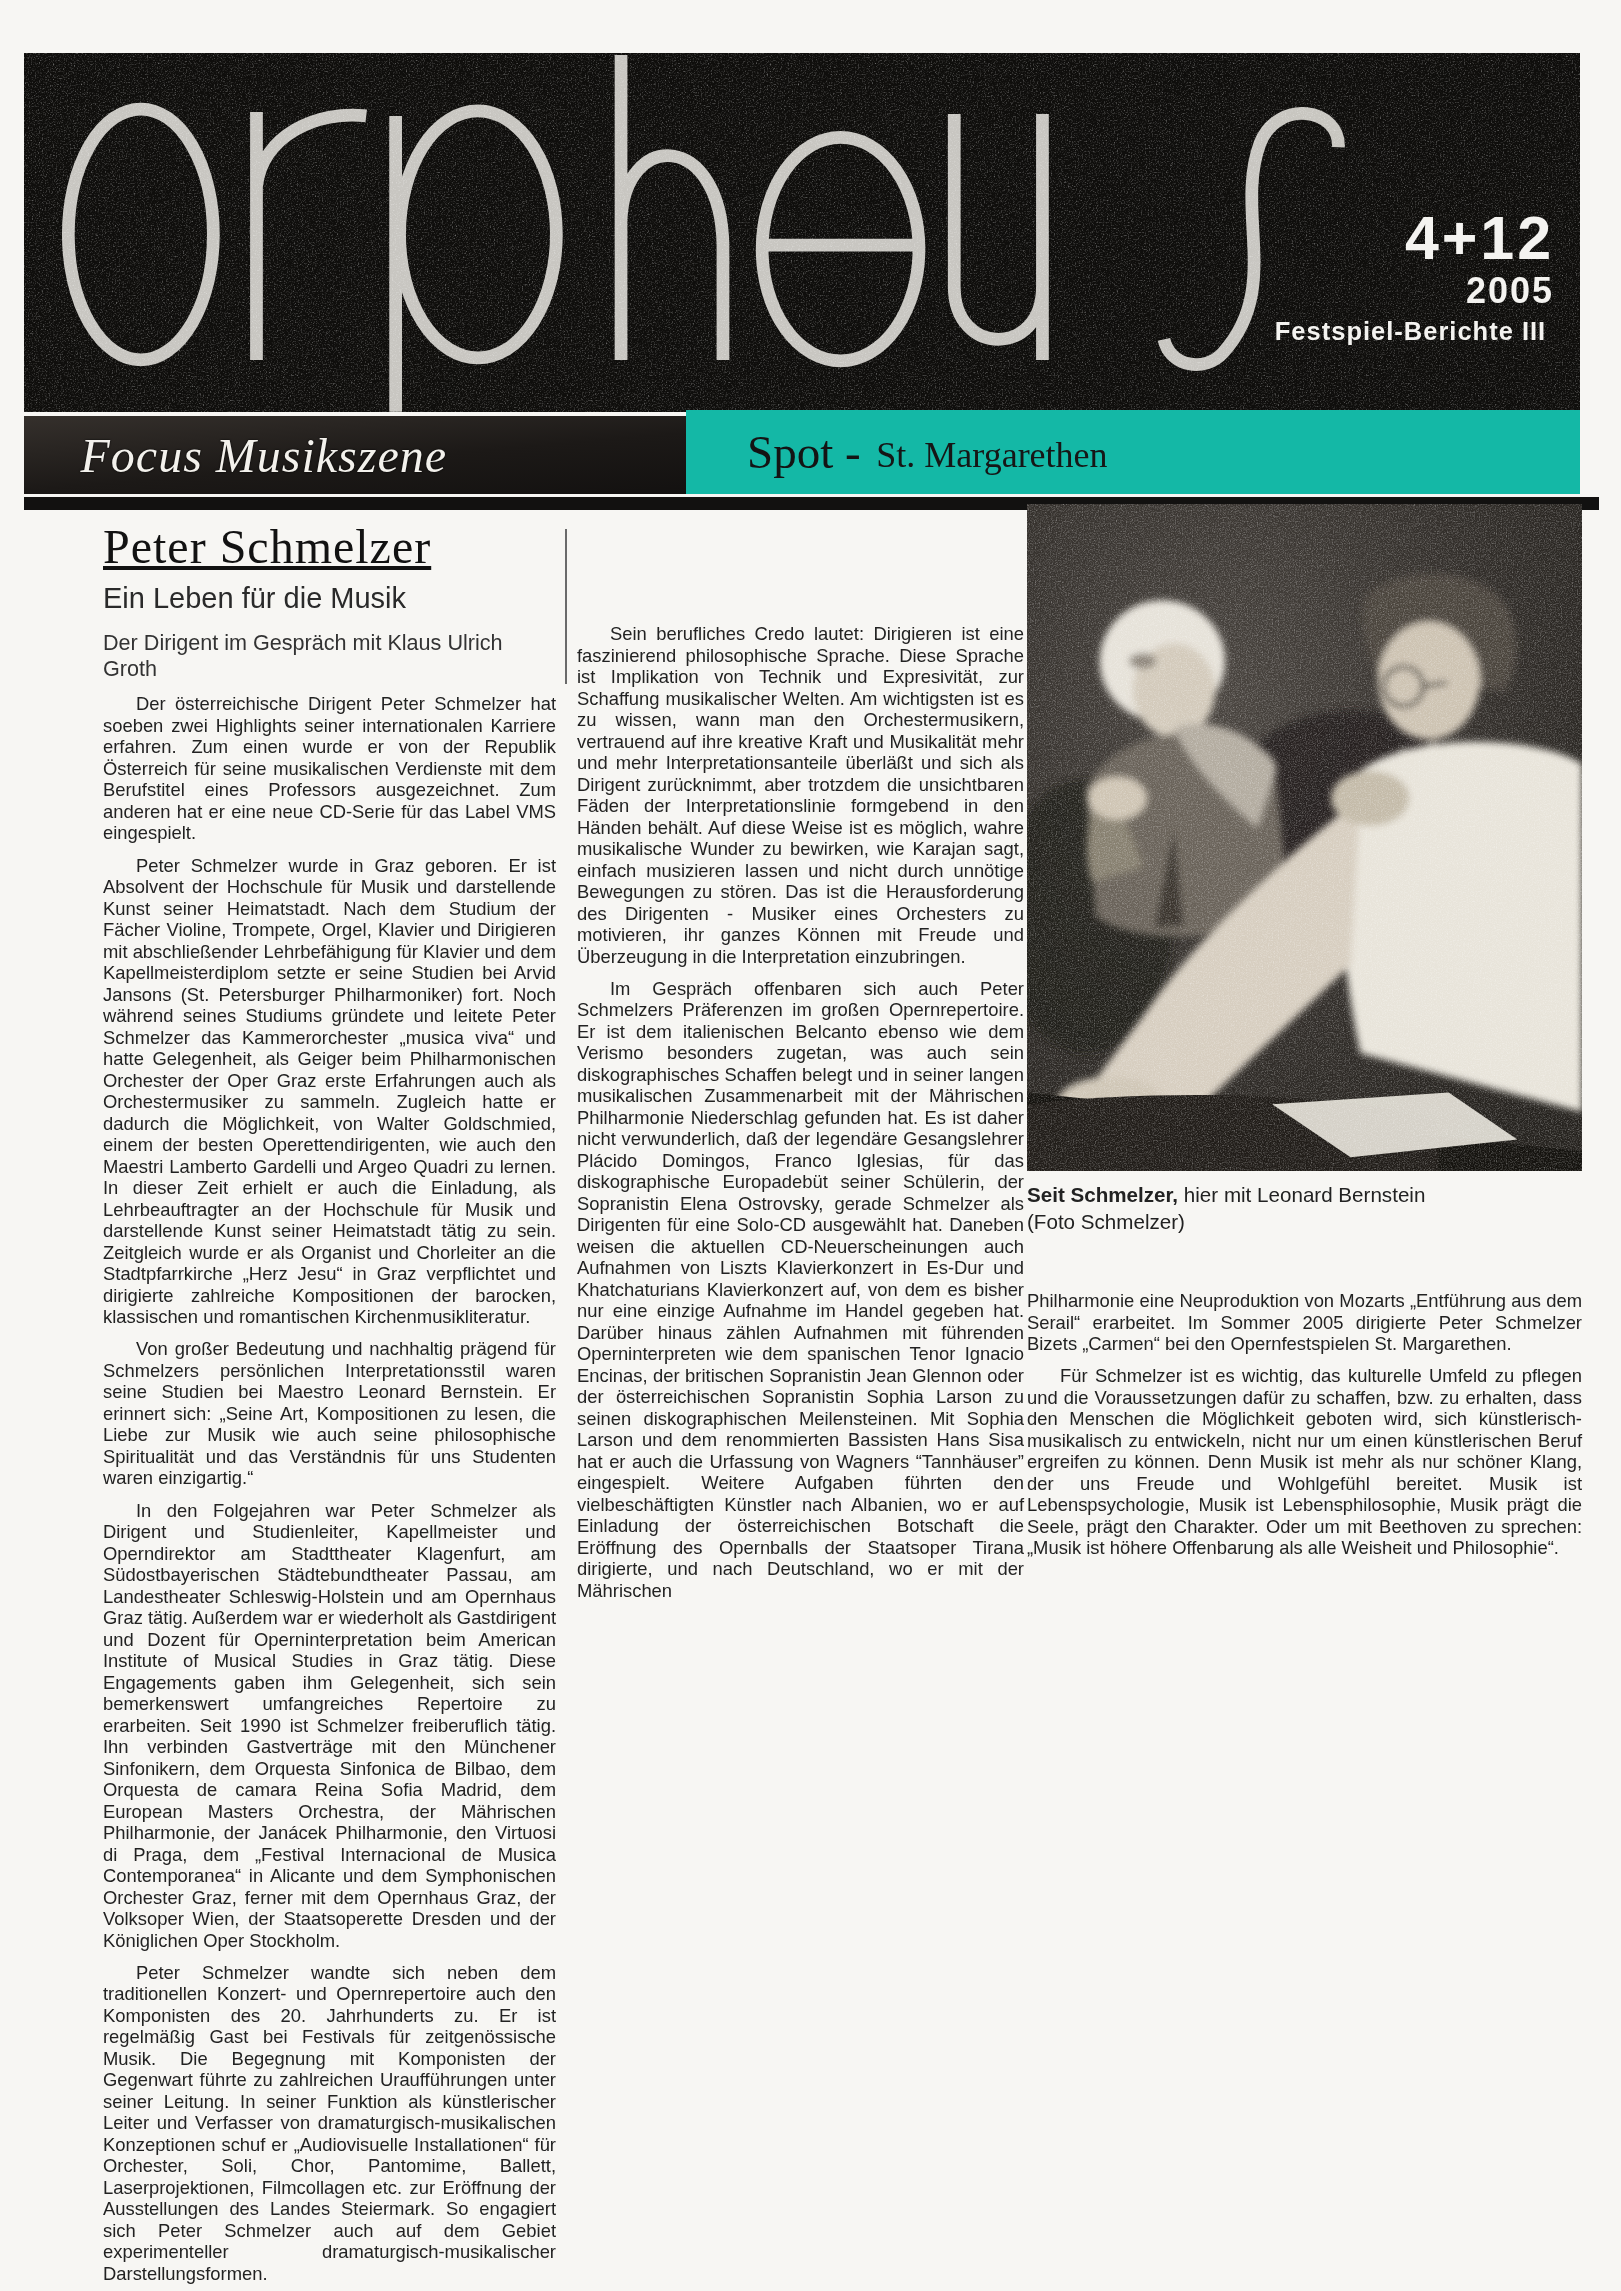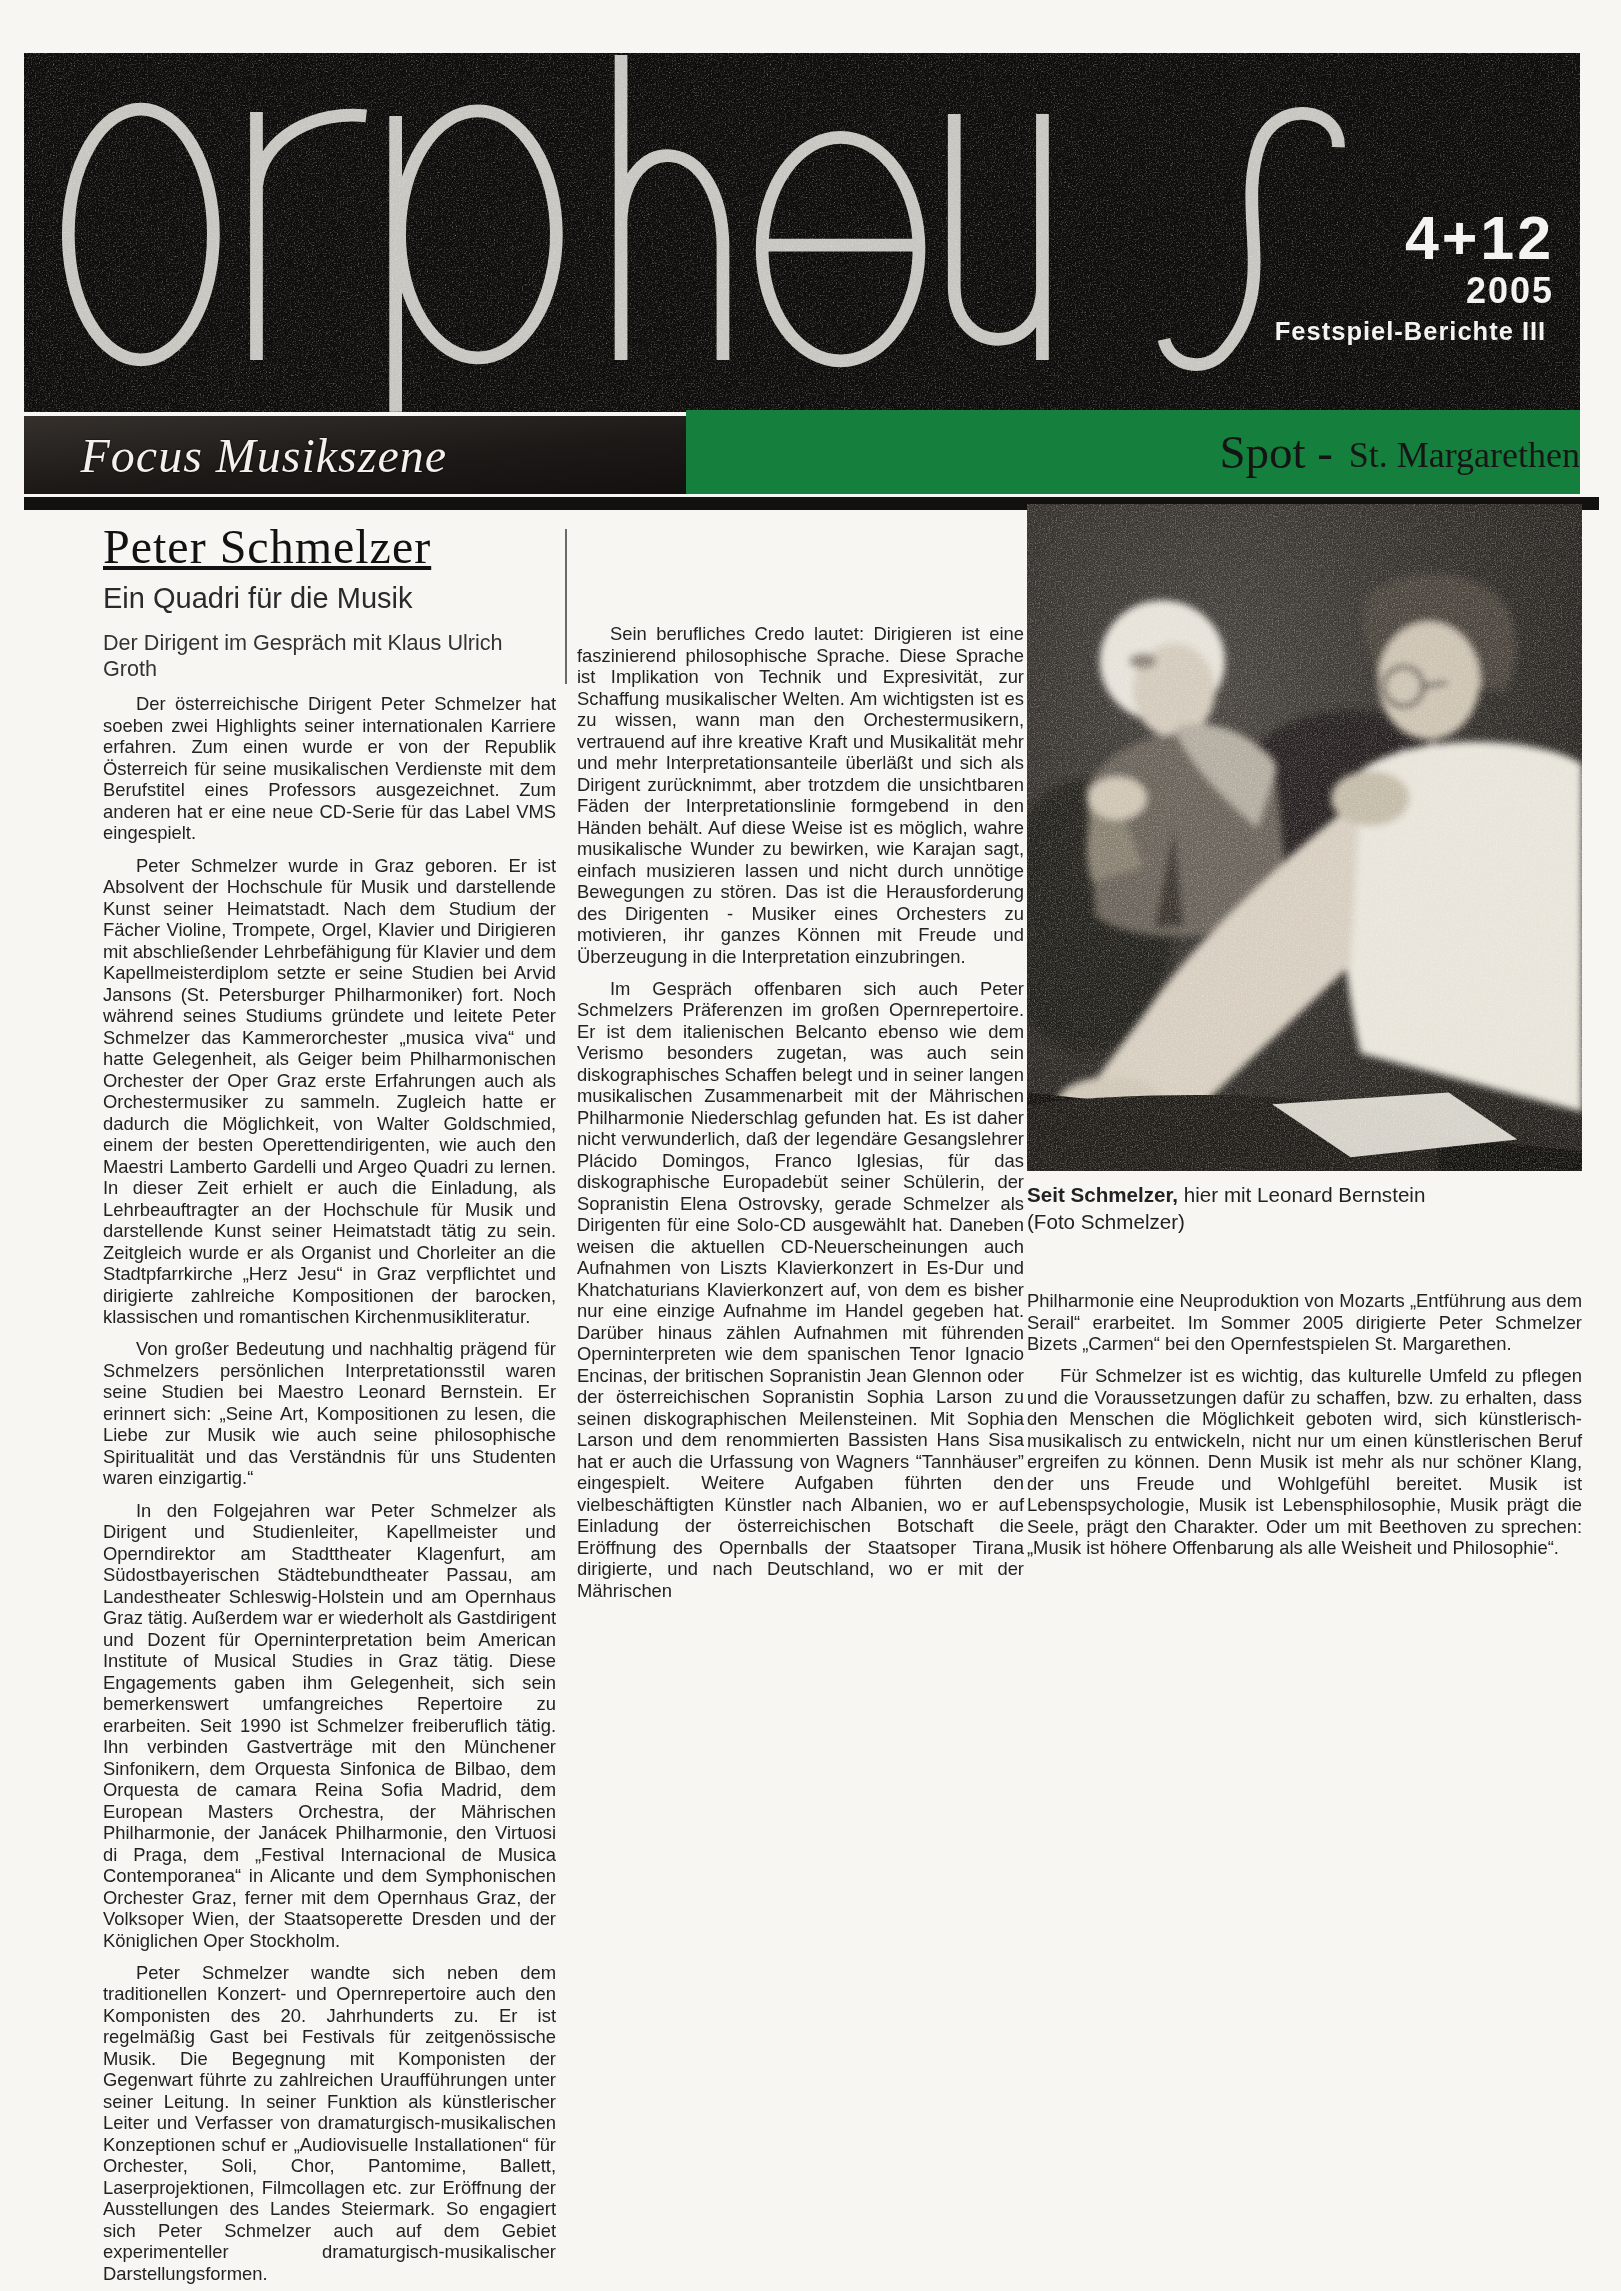--- a/index.html
+++ b/index.html
@@ -27,23 +27,22 @@
     position:absolute;left:23.5px;top:416px;width:663px;height:78px;
     background:linear-gradient(175deg,#35302c 0%,#1c1917 55%,#131110 100%);
     display:flex;align-items:center;padding-left:57px;box-sizing:border-box;
   }
   .focus-label{
     font-family:"Liberation Serif",serif;font-style:italic;font-weight:normal;
     font-size:48px;color:#f3f1ec;letter-spacing:1px;text-shadow:0 0 2px #000;
   }
   .spot-bar{
     position:absolute;left:686px;top:410px;width:894px;height:84px;
-    background:#15803d;display:flex;align-items:baseline;padding-left:61px;
+    background:#14b8a6;display:flex;align-items:baseline;padding-left:61px;
     box-sizing:border-box;
-    justify-content:flex-end;
   }
   .spot-word{font-family:"Liberation Serif",serif;font-size:47px;color:#141414;align-self:center;}
   .spot-loc{font-family:"Liberation Serif",serif;font-size:36px;color:#161616;margin-left:15.7px;align-self:center;padding-top:5.9px;}
   .black-rule{position:absolute;left:23.5px;top:497px;width:1575px;height:12.7px;background:#121110;}
   
   .col{position:absolute;text-align:justify;}
   .col p{
     margin:0 0 10.8px 0;font-size:18.4px;line-height:21.5px;color:#222;
     text-indent:33px;hyphens:auto;-webkit-hyphens:auto;
   }
@@ -115,21 +114,21 @@
   <span class="focus-label">Focus Musikszene</span>
 </div>
 <div class="spot-bar">
   <span class="spot-word">Spot -</span>
   <span class="spot-loc">St. Margarethen</span>
 </div>
 <div class="black-rule"></div>
 
 <div class="col col1">
   <h1 class="article-title">Peter Schmelzer</h1>
-  <h2 class="article-subtitle">Ein Quadri für die Musik</h2>
+  <h2 class="article-subtitle">Ein Leben für die Musik</h2>
   <div class="article-byline">Der Dirigent im Gespräch mit Klaus Ulrich Groth</div>
   <p>Der österreichische Dirigent Peter Schmelzer hat soeben zwei Highlights seiner internationalen Karriere erfahren. Zum einen wurde er von der Republik Österreich für seine musikalischen Verdienste mit dem Berufstitel eines Professors ausgezeichnet. Zum anderen hat er eine neue CD-Serie für das Label VMS eingespielt.</p>
   <p>Peter Schmelzer wurde in Graz geboren. Er ist Absolvent der Hochschule für Musik und darstellende Kunst seiner Heimatstadt. Nach dem Studium der Fächer Violine, Trompete, Orgel, Klavier und Dirigieren mit abschließender Lehrbefähigung für Klavier und dem Kapellmeisterdiplom setzte er seine Studien bei Arvid Jansons (St. Petersburger Philharmoniker) fort. Noch während seines Studiums gründete und leitete Peter Schmelzer das Kammerorchester „musica viva“ und hatte Gelegenheit, als Geiger beim Philharmonischen Orchester der Oper Graz erste Erfahrungen auch als Orchestermusiker zu sammeln. Zugleich hatte er dadurch die Möglichkeit, von Walter Goldschmied, einem der besten Operettendirigenten, wie auch den Maestri Lamberto Gardelli und Argeo Quadri zu lernen. In dieser Zeit erhielt er auch die Einladung, als Lehrbeauftragter an der Hochschule für Musik und darstellende Kunst seiner Heimatstadt tätig zu sein. Zeitgleich wurde er als Organist und Chorleiter an die Stadtpfarrkirche „Herz Jesu“ in Graz verpflichtet und dirigierte zahlreiche Kompositionen der barocken, klassischen und romantischen Kirchenmusikliteratur.</p>
   <p>Von großer Bedeutung und nachhaltig prägend für Schmelzers persönlichen Interpretationsstil waren seine Studien bei Maestro Leonard Bernstein. Er erinnert sich: „Seine Art, Kompositionen zu lesen, die Liebe zur Musik wie auch seine philosophische Spiritualität und das Verständnis für uns Studenten waren einzigartig.“</p>
   <p>In den Folgejahren war Peter Schmelzer als Dirigent und Studienleiter, Kapellmeister und Operndirektor am Stadttheater Klagenfurt, am Südostbayerischen Städtebundtheater Passau, am Landestheater Schleswig-Holstein und am Opernhaus Graz tätig. Außerdem war er wiederholt als Gastdirigent und Dozent für Operninterpretation beim American Institute of Musical Studies in Graz tätig. Diese Engagements gaben ihm Gelegenheit, sich sein bemerkenswert umfangreiches Repertoire zu erarbeiten. Seit 1990 ist Schmelzer freiberuflich tätig. Ihn verbinden Gastverträge mit den Münchener Sinfonikern, dem Orquesta Sinfonica de Bilbao, dem Orquesta de camara Reina Sofia Madrid, dem European Masters Orchestra, der Mährischen Philharmonie, der Janácek Philharmonie, den Virtuosi di Praga, dem „Festival Internacional de Musica Contemporanea“ in Alicante und dem Symphonischen Orchester Graz, ferner mit dem Opernhaus Graz, der Volksoper Wien, der Staatsoperette Dresden und der Königlichen Oper Stockholm.</p>
   <p>Peter Schmelzer wandte sich neben dem traditionellen Konzert- und Opernrepertoire auch den Komponisten des 20. Jahrhunderts zu. Er ist regelmäßig Gast bei Festivals für zeitgenössische Musik. Die Begegnung mit Komponisten der Gegenwart führte zu zahlreichen Uraufführungen unter seiner Leitung. In seiner Funktion als künstlerischer Leiter und Verfasser von dramaturgisch-musikalischen Konzeptionen schuf er „Audiovisuelle Installationen“ für Orchester, Soli, Chor, Pantomime, Ballett, Laserprojektionen, Filmcollagen etc. zur Eröffnung der Ausstellungen des Landes Steiermark. So engagiert sich Peter Schmelzer auch auf dem Gebiet experimenteller dramaturgisch-musikalischer Darstellungsformen.</p>
 </div>
 <div class="title-divider"></div>
 
 <div class="col col2">

